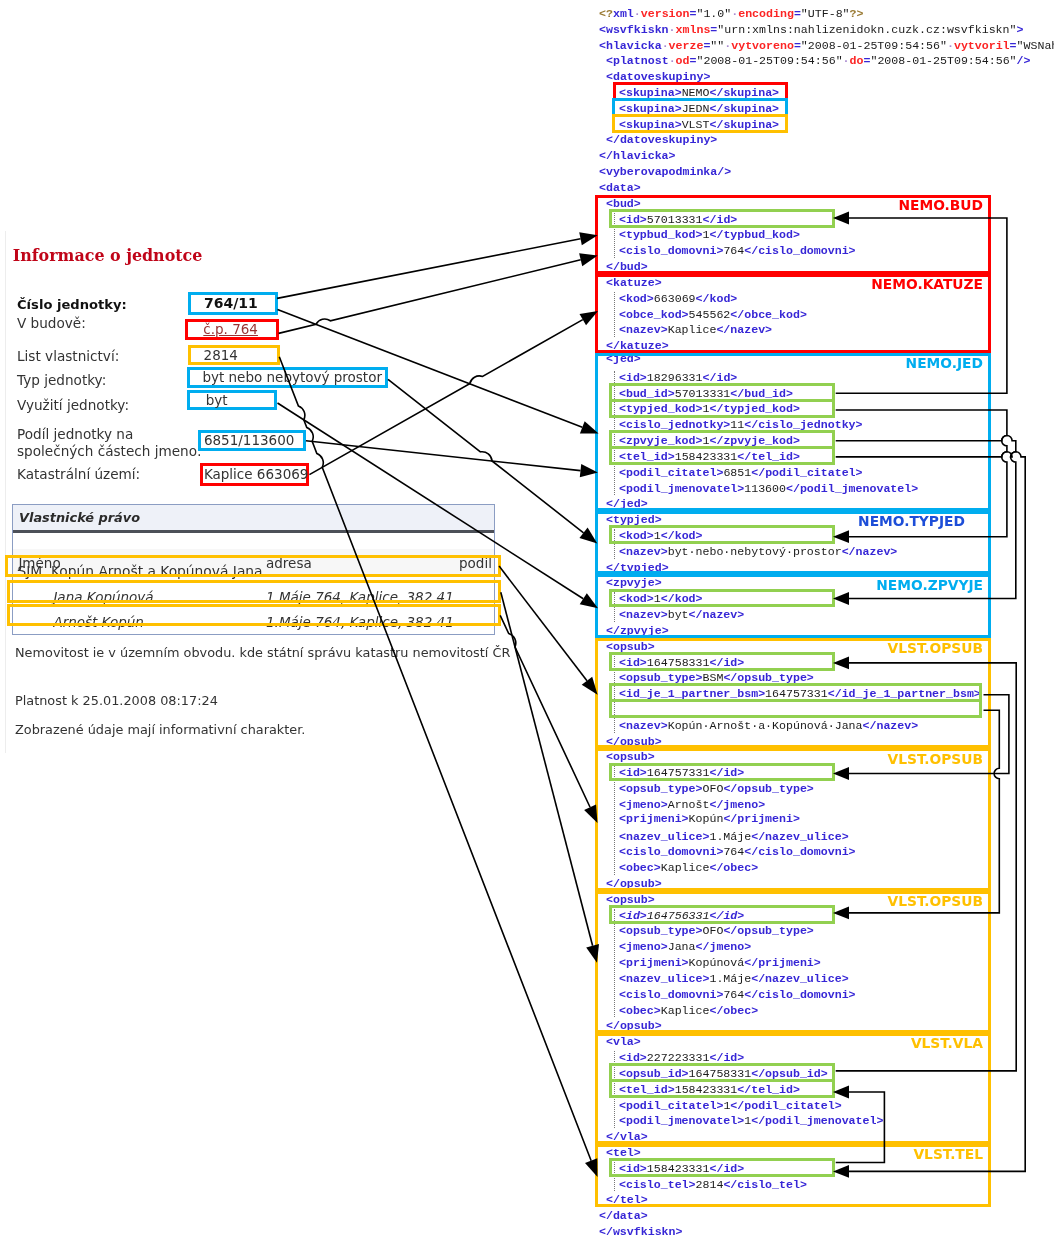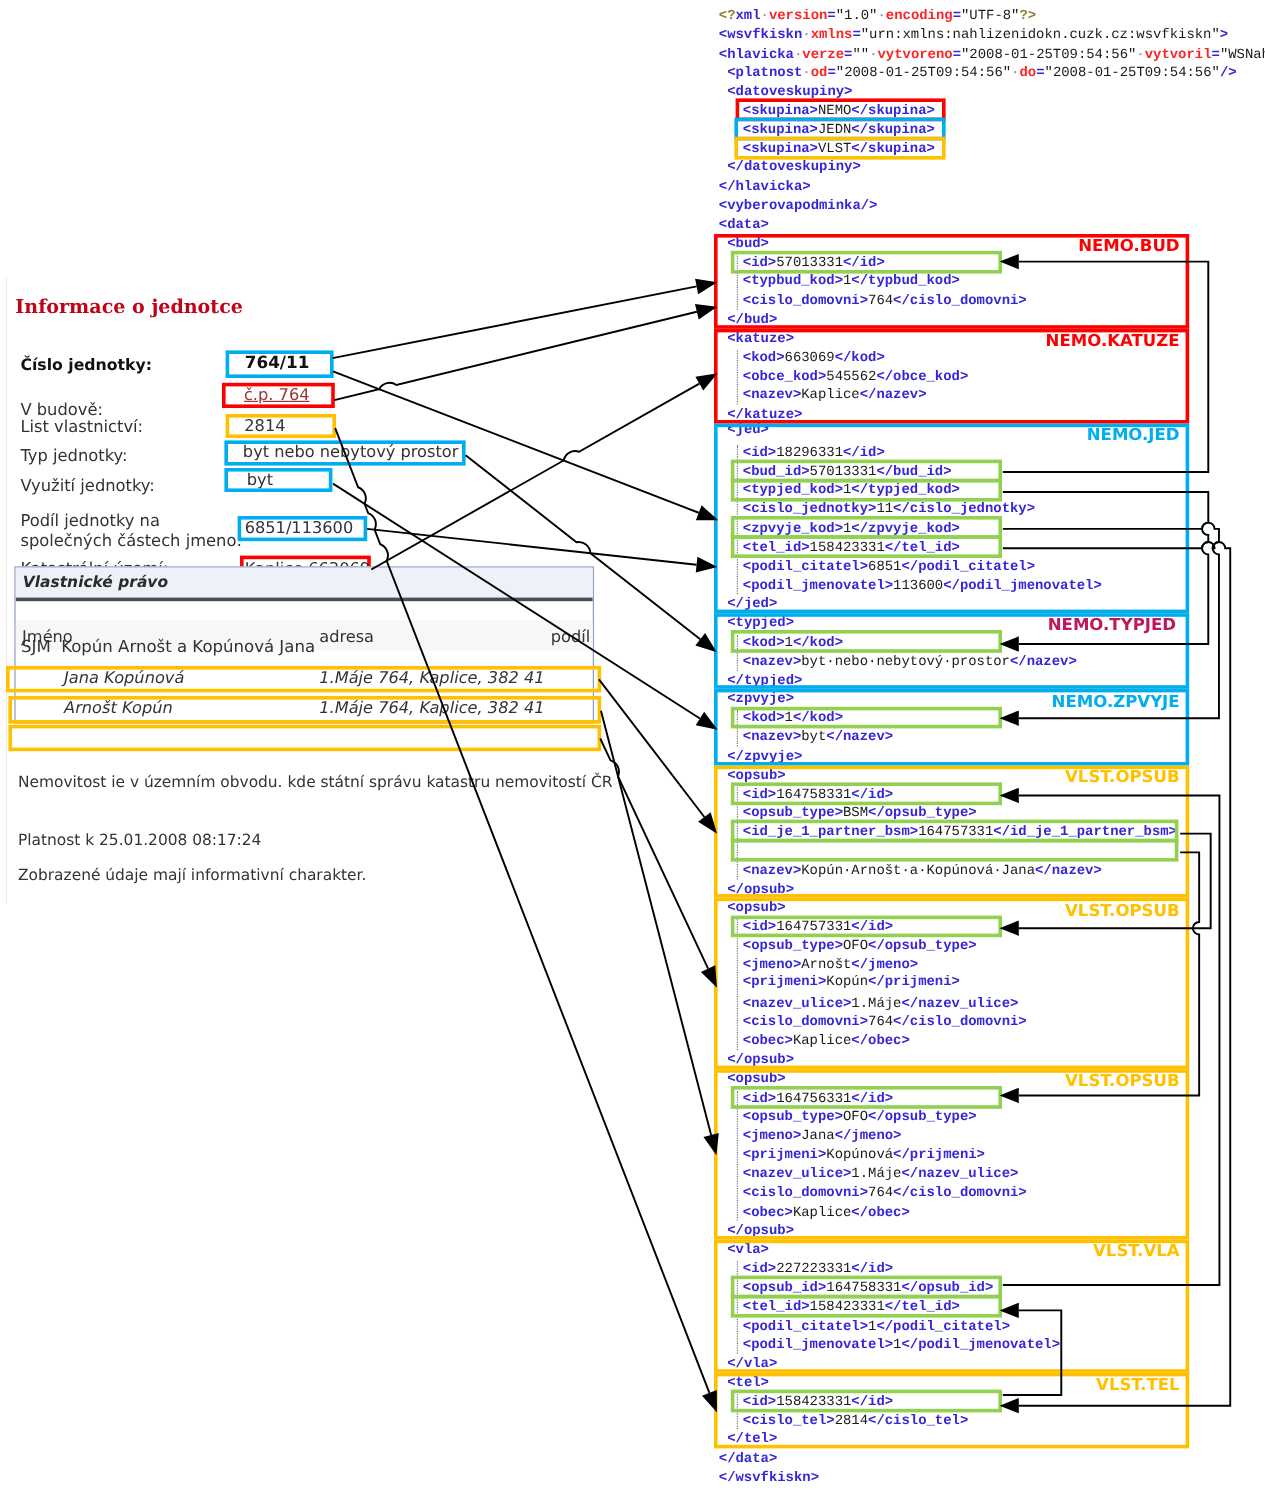--- a/index.html
+++ b/index.html
@@ -13,21 +13,21 @@
   #title{position:absolute;left:12.8px;top:246px;font-family:"DejaVu Serif",serif;font-weight:bold;
          font-size:15.9px;color:#c00418;white-space:nowrap;}
   .flabel{position:absolute;left:17px;font-size:13.6px;color:#333333;white-space:nowrap;line-height:17px;}
   .flabel.b{font-weight:bold;color:#111111;font-size:13.1px;}
   .fbox{position:absolute;box-sizing:border-box;}
   .fval{position:absolute;font-size:13.5px;color:#333333;white-space:nowrap;line-height:16px;}
   .fval.b{font-weight:bold;color:#111111;font-size:14px;}
   .fval.lnk{color:#993333;text-decoration:underline;}
 
   
-  #tbl{position:absolute;left:12px;top:472px;width:483px;height:131px;
+  #tbl{position:absolute;left:12px;top:504px;width:483px;height:131px;
        border:1px solid #8b9dc3;box-sizing:border-box;background:#ffffff;overflow:hidden;}
   #tblcap{position:absolute;left:0;top:0;right:0;height:25.2px;background:#eef1f8;
           border-bottom:3px solid #4c5058;}
   #tblcap span{position:absolute;left:6px;top:5.4px;font-style:italic;font-weight:bold;
                font-size:12.9px;color:#2b2b2b;}
   #tblhdr{position:absolute;left:0;top:28.2px;right:0;height:24.8px;background:#f7f7f7;margin-top:16px;}
   .cellA{position:absolute;font-size:13.5px;color:#333333;white-space:nowrap;}
   .cellB{position:absolute;left:253px;font-size:13.5px;color:#333333;white-space:nowrap;}
   .cellC{position:absolute;left:446px;font-size:13.5px;color:#333333;white-space:nowrap;}
   .it{font-style:italic;}
@@ -64,21 +64,21 @@
 
   <div id="left">
     <div id="leftrule"></div>
     <div id="title">Informace o jednotce</div>
     <div id="fields">
         <div class="flabel b" style="top: 295.5px;">
           <div>Číslo jednotky:</div>
         </div>
         <div class="fbox" style="left: 187.5px; width: 90px; top: 291.8px; height: 23.5px; border: 3px solid rgb(0, 173, 239);"></div>
         <div class="fval b" style="left: 204px; top: 295.25px;">764/11</div>
-        <div class="flabel" style="top: 334px;">
+        <div class="flabel" style="top: 315px;">
           <div>V budově:</div>
         </div>
         <div class="fbox" style="left: 184.8px; width: 94.1px; top: 318.9px; height: 21.4px; border: 3px solid rgb(255, 0, 0);"></div>
         <div class="fval lnk" style="left: 203.3px; top: 321.3px;">č.p. 764</div>
         <div class="flabel" style="top: 347.5px;">
           <div>List vlastnictví:</div>
         </div>
         <div class="fbox" style="left: 187.6px; width: 92px; top: 345.1px; height: 20px; border: 3px solid rgb(255, 192, 0);"></div>
         <div class="fval" style="left: 203.6px; top: 346.8px;">2814</div>
         <div class="flabel" style="top: 372px;">
@@ -182,21 +182,21 @@
       <div class="xl" style="top: 749.47px; padding-left: 7px;"><span class="t">&lt;opsub&gt;</span></div>
       <div class="xl" style="top: 765.29px; padding-left: 20px;"><span class="t">&lt;id&gt;</span><span class="x">164757331</span><span class="t">&lt;/id&gt;</span></div>
       <div class="xl" style="top: 781.11px; padding-left: 20px;"><span class="t">&lt;opsub_type&gt;</span><span class="x">OFO</span><span class="t">&lt;/opsub_type&gt;</span></div>
       <div class="xl" style="top: 796.93px; padding-left: 20px;"><span class="t">&lt;jmeno&gt;</span><span class="x">Arnošt</span><span class="t">&lt;/jmeno&gt;</span></div>
       <div class="xl" style="top: 811px; padding-left: 20px;"><span class="t">&lt;prijmeni&gt;</span><span class="x">Kopún</span><span class="t">&lt;/prijmeni&gt;</span></div>
       <div class="xl" style="top: 828.57px; padding-left: 20px;"><span class="t">&lt;nazev_ulice&gt;</span><span class="x">1.Máje</span><span class="t">&lt;/nazev_ulice&gt;</span></div>
       <div class="xl" style="top: 844.39px; padding-left: 20px;"><span class="t">&lt;cislo_domovni&gt;</span><span class="x">764</span><span class="t">&lt;/cislo_domovni&gt;</span></div>
       <div class="xl" style="top: 860.21px; padding-left: 20px;"><span class="t">&lt;obec&gt;</span><span class="x">Kaplice</span><span class="t">&lt;/obec&gt;</span></div>
       <div class="xl" style="top: 876.03px; padding-left: 7px;"><span class="t">&lt;/opsub&gt;</span></div>
       <div class="xl" style="top: 891.85px; padding-left: 7px;"><span class="t">&lt;opsub&gt;</span></div>
-      <div class="xl" style="top: 907.67px; padding-left: 20px;"><span class="t">&lt;id&gt;</span><span class="x">164756331</span><span class="t">&lt;/id&gt;</span></div>
+      <div class="xl" style="top: 907.67px; padding-left: 20px; font-style: italic;"><span class="t">&lt;id&gt;</span><span class="x">164756331</span><span class="t">&lt;/id&gt;</span></div>
       <div class="xl" style="top: 923.49px; padding-left: 20px;"><span class="t">&lt;opsub_type&gt;</span><span class="x">OFO</span><span class="t">&lt;/opsub_type&gt;</span></div>
       <div class="xl" style="top: 939.31px; padding-left: 20px;"><span class="t">&lt;jmeno&gt;</span><span class="x">Jana</span><span class="t">&lt;/jmeno&gt;</span></div>
       <div class="xl" style="top: 955.13px; padding-left: 20px;"><span class="t">&lt;prijmeni&gt;</span><span class="x">Kopúnová</span><span class="t">&lt;/prijmeni&gt;</span></div>
       <div class="xl" style="top: 970.95px; padding-left: 20px;"><span class="t">&lt;nazev_ulice&gt;</span><span class="x">1.Máje</span><span class="t">&lt;/nazev_ulice&gt;</span></div>
       <div class="xl" style="top: 986.77px; padding-left: 20px;"><span class="t">&lt;cislo_domovni&gt;</span><span class="x">764</span><span class="t">&lt;/cislo_domovni&gt;</span></div>
       <div class="xl" style="top: 1002.59px; padding-left: 20px;"><span class="t">&lt;obec&gt;</span><span class="x">Kaplice</span><span class="t">&lt;/obec&gt;</span></div>
       <div class="xl" style="top: 1018.41px; padding-left: 7px;"><span class="t">&lt;/opsub&gt;</span></div>
       <div class="xl" style="top: 1034.23px; padding-left: 7px;"><span class="t">&lt;vla&gt;</span></div>
       <div class="xl" style="top: 1050.05px; padding-left: 20px;"><span class="t">&lt;id&gt;</span><span class="x">227223331</span><span class="t">&lt;/id&gt;</span></div>
       <div class="xl" style="top: 1065.87px; padding-left: 20px;"><span class="t">&lt;opsub_id&gt;</span><span class="x">164758331</span><span class="t">&lt;/opsub_id&gt;</span></div>
@@ -241,21 +241,21 @@
       <div class="gbox" style="left: 612.5px; width: 175px; top: 82.33px; height: 18.9px; border: 3px solid rgb(255, 0, 0);"></div>
       <div class="gbox" style="left: 611.5px; width: 176px; top: 98.15px; height: 18.9px; border: 3px solid rgb(0, 173, 239);"></div>
       <div class="gbox" style="left: 611.5px; width: 176px; top: 113.97px; height: 18.9px; border: 3px solid rgb(255, 192, 0);"></div>
       <div class="grp" style="left: 594.8px; width: 396.1px; top: 194.77px; height: 79.08px; border: 3px solid rgb(255, 0, 0);"></div>
       <div class="glab" style="color: rgb(255, 0, 0); right: 71px; top: 196.87px;">NEMO.BUD</div>
       <div class="grp" style="left: 594.8px; width: 396.1px; top: 273.87px; height: 79.08px; border: 3px solid rgb(255, 0, 0);"></div>
       <div class="glab" style="color: rgb(255, 0, 0); right: 71px; top: 275.97px;">NEMO.KATUZE</div>
       <div class="grp" style="left: 594.8px; width: 396.1px; top: 352.97px; height: 158.18px; border: 3px solid rgb(0, 173, 239);"></div>
       <div class="glab" style="color: rgb(0, 173, 239); right: 71px; top: 355.07px;">NEMO.JED</div>
       <div class="grp" style="left: 594.8px; width: 396.1px; top: 511.17px; height: 63.26px; border: 3px solid rgb(0, 173, 239);"></div>
-      <div class="glab" style="color: #be185d; right: 74px; top: 513.27px;">NEMO.TYPJED</div>
+      <div class="glab" style="color: #1d4ed8; right: 89px; top: 513.27px;">NEMO.TYPJED</div>
       <div class="grp" style="left: 594.8px; width: 396.1px; top: 574.45px; height: 63.26px; border: 3px solid rgb(0, 173, 239);"></div>
       <div class="glab" style="color: rgb(0, 173, 239); right: 71px; top: 576.55px;">NEMO.ZPVYJE</div>
       <div class="grp" style="left: 594.8px; width: 396.1px; top: 637.73px; height: 110.72px; border: 3px solid rgb(255, 192, 0);"></div>
       <div class="glab" style="color: rgb(255, 192, 0); right: 71px; top: 639.83px;">VLST.OPSUB</div>
       <div class="grp" style="left: 594.8px; width: 396.1px; top: 748.47px; height: 142.36px; border: 3px solid rgb(255, 192, 0);"></div>
       <div class="glab" style="color: rgb(255, 192, 0); right: 71px; top: 750.57px;">VLST.OPSUB</div>
       <div class="grp" style="left: 594.8px; width: 396.1px; top: 890.85px; height: 142.36px; border: 3px solid rgb(255, 192, 0);"></div>
       <div class="glab" style="color: rgb(255, 192, 0); right: 71px; top: 892.95px;">VLST.OPSUB</div>
       <div class="grp" style="left: 594.8px; width: 396.1px; top: 1033.23px; height: 110.72px; border: 3px solid rgb(255, 192, 0);"></div>
       <div class="glab" style="color: rgb(255, 192, 0); right: 71px; top: 1035.33px;">VLST.VLA</div>

